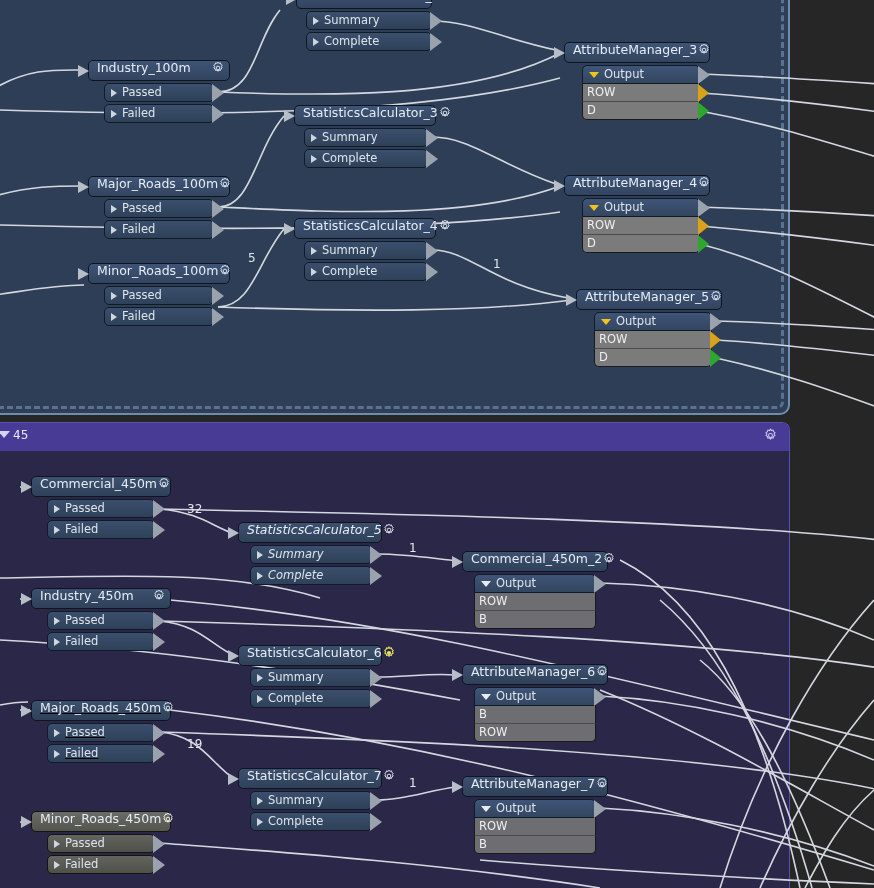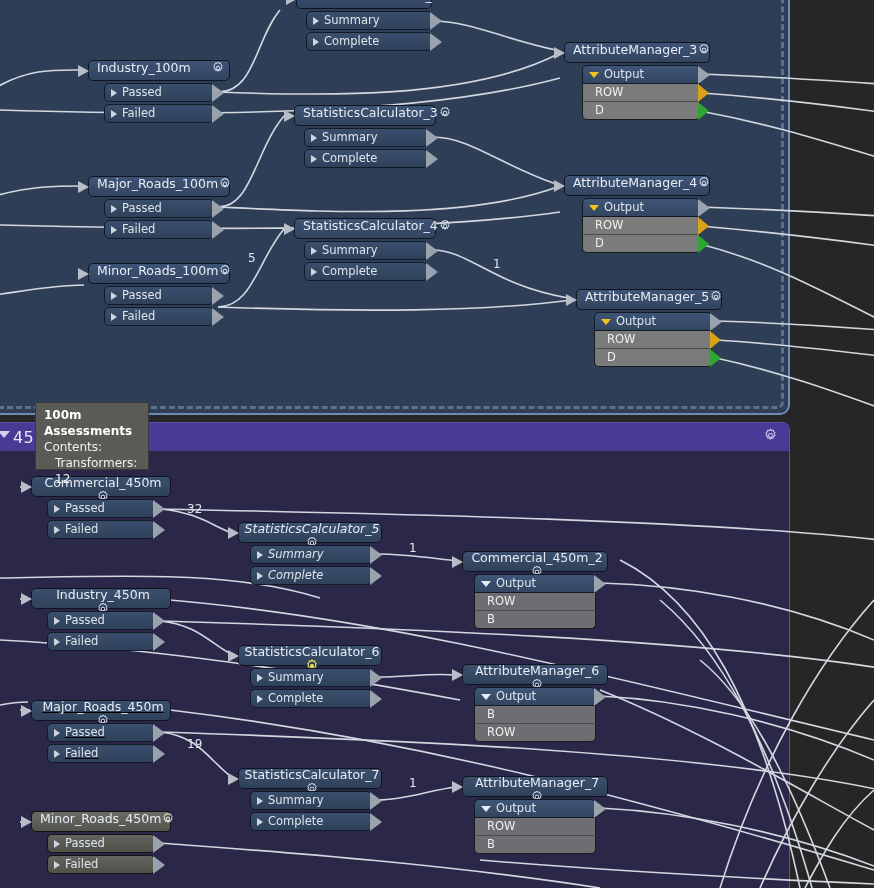--- a/index.html
+++ b/index.html
@@ -11,38 +11,38 @@
   
   .bookmark{position:absolute;box-sizing:border-box;}
   .bm-blue{left:-12px;top:-40px;width:802px;height:455px;background:#2e3e56;
            border-radius:10px;border:2px solid #6d8cb0;}
   .bm-blue-inner{position:absolute;left:4px;top:4px;right:4px;bottom:4px;
            border:3px dashed #7f9dc0;border-radius:7px;opacity:.55;}
   .bm-purple{left:-12px;top:422px;width:802px;height:500px;background:#2b2748;
            border-radius:8px 8px 0 0;border:1px solid #5b4fb0;border-bottom:none;}
   .bm-purple-head{position:absolute;left:0;top:0;right:0;height:28px;
            background:#473b96;border-radius:7px 7px 0 0;}
-  .bm-purple-title{position:absolute;left:24px;top:5px;font-size:16px;color:#e8e6f5;
+  .bm-purple-title{position:absolute;left:24px;top:5px;font-size:12px;color:#e8e6f5;
            letter-spacing:.2px;}
   .bm-collapse{position:absolute;left:9px;top:8px;width:0;height:0;
            border-left:6px solid transparent;border-right:6px solid transparent;
            border-top:7px solid #d6d2ef;}
   .bm-gear{position:absolute;right:12px;top:4px;}
 
   
   #wires{position:absolute;left:0;top:0;width:874px;height:888px;pointer-events:none;}
   .wire{fill:none;stroke:#d3d8e0;stroke-width:1.6;}
   .wlabel{font-size:12px;fill:#e2e6ec;font-family:"DejaVu Sans","Liberation Sans",sans-serif;}
 
   
   .node{position:absolute;}
   .nhead{position:relative;height:21px;border:1px solid #0e1520;border-radius:5px;
          background:linear-gradient(#3e5476,#32445f);display:flex;align-items:center;
          padding:0 4px 5px 8px;box-sizing:border-box;white-space:nowrap;}
-  .nhead.purple{background:linear-gradient(#3c506f,#2f4159);flex-direction:column;}
+  .nhead.purple{background:linear-gradient(#3c506f,#2f4159);}
   .nhead.hover{background:linear-gradient(#6a6a66,#55554f);border-color:#15150f;justify-content:space-between;}
   .ntitle{font-size:12.5px;color:#e6ecf4;line-height:1;flex:1;}
   .ninarrow{position:absolute;left:-11px;top:4px;width:0;height:0;
          border-top:6px solid transparent;border-bottom:6px solid transparent;
          border-left:11px solid #b7bec8;}
 
   .port{position:relative;height:19px;margin-top:2px;border:1px solid #111a27;
         border-radius:5px;background:linear-gradient(#3a4f6d,#2f4159);
         display:flex;align-items:center;padding-left:6px;box-sizing:border-box;
         white-space:nowrap;}
@@ -57,21 +57,21 @@
   
   .attrhead{position:relative;height:19px;margin-top:2px;border:1px solid #111a27;
         border-radius:5px 5px 0 0;background:linear-gradient(#3f5577,#334660);
         display:flex;align-items:center;padding-left:6px;box-sizing:border-box;}
   .caret{width:0;height:0;border-left:5px solid transparent;border-right:5px solid transparent;
         border-top:6px solid #f0c419;margin-right:5px;}
   .caret.open{border-top-color:#e8ecf2;border-top-width:6px;
         border-left:5px solid transparent;border-right:5px solid transparent;}
   .attrrow{position:relative;height:18px;background:#7b7b7b;border-left:1px solid #1a1a1a;
         border-right:1px solid #1a1a1a;border-bottom:1px solid #4b4b4b;
-        display:flex;align-items:center;padding-left:12px;box-sizing:border-box;}
+        display:flex;align-items:center;padding-left:4px;box-sizing:border-box;}
   .attrrow:last-child{border-bottom:1px solid #1a1a1a;border-radius:0 0 5px 5px;}
   .attrrow.dim{background:#6d6d72;}
   .attrlabel{font-size:11.5px;color:#efefef;line-height:1;}
   .attrarrow{position:absolute;right:-10px;top:0px;width:0;height:0;
         border-top:9px solid transparent;border-bottom:9px solid transparent;border-left:11px solid;}
 
   
   .gear{display:inline-block;width:14px;height:14px;position:relative;}
   .gear svg{display:block;}
 
@@ -637,19 +637,14 @@
       <span class="plabel">Passed</span>
       <span class="poutarrow"></span>
     </div>
     <div class="port hover" style="margin-left:16px;width:108px;">
       <span class="ptri"></span>
       <span class="plabel">Failed</span>
       <span class="poutarrow"></span>
     </div>
   </div>
 
-  <div class="tooltip" style="left:35px;top:402px;width:114px;height:68px;">
-    <div class="tt-title">100m Assessments</div>
-    <div class="tt-line">Contents:</div>
-    <div class="tt-line tt-indent">Transformers: 12</div>
-  </div>
 
 </div>
 
 </body></html>

